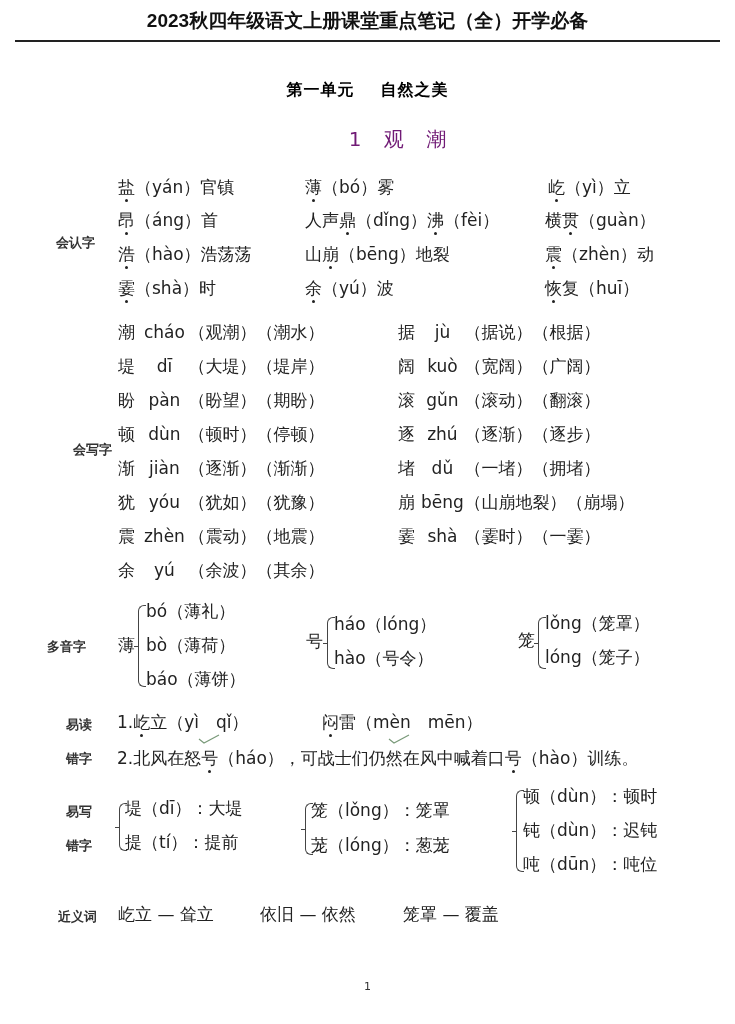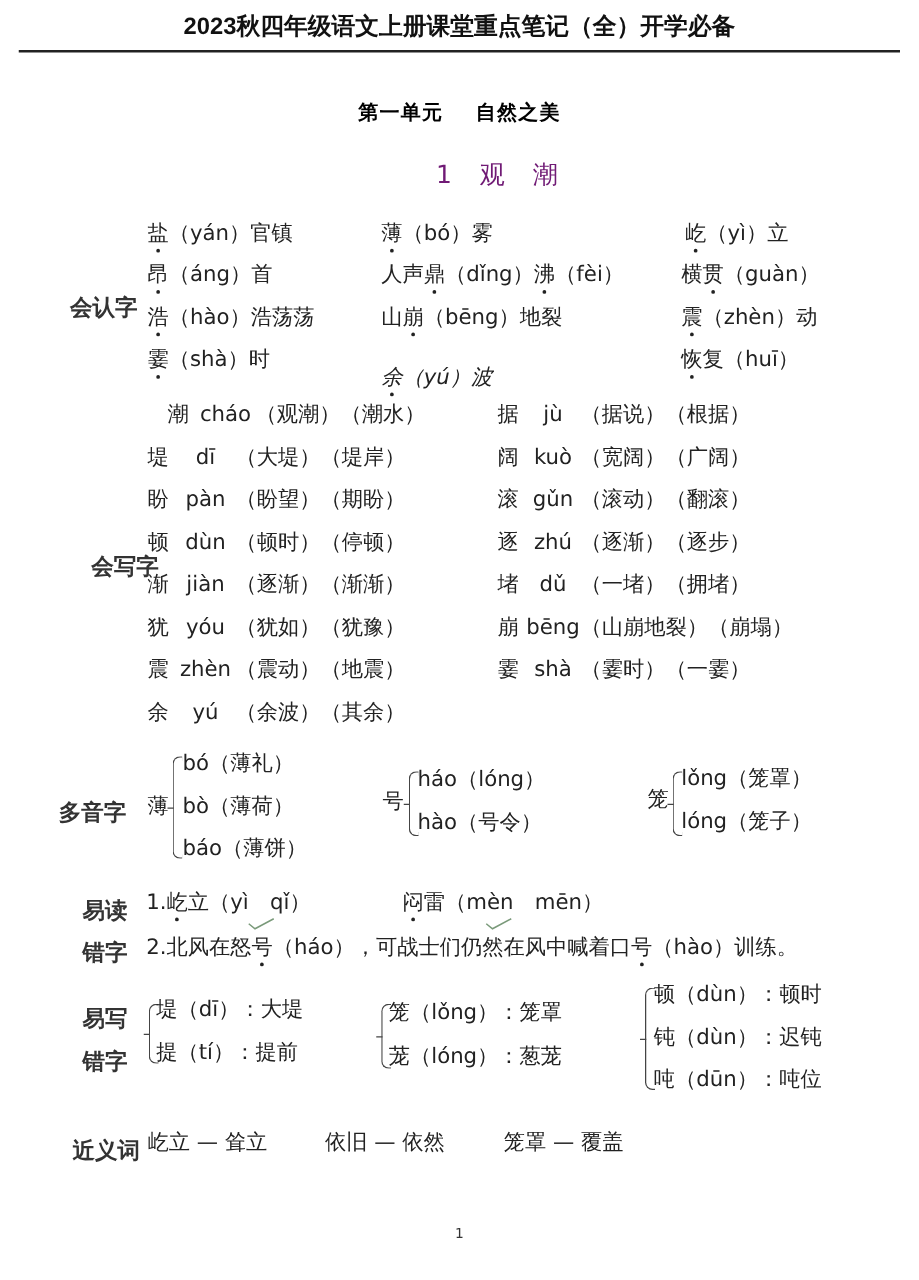--- a/index.html
+++ b/index.html
@@ -17,21 +17,21 @@
     position: absolute; left: 0; width: 735px; top: 80px; text-align: center;
     font-size: 16px; font-weight: bold; color: #000; letter-spacing: 1px;
   }
   .unit-title .sp { display: inline-block; width: 26px; }
   .lesson-title {
     position: absolute; left: 0; width: 735px; top: 126px; text-align: center;
     font-size: 20px; color: #701a75; letter-spacing: 8px; margin-left: 34px;
   }
 
   .abs { position: absolute; white-space: nowrap; text-align: center; }
-  .sec-label { font-weight: bold; font-size: 18px; color: #333; }
+  .sec-label { font-weight: bold; font-size: 13px; color: #333; }
   .row { font-size: 17px; color: #222; line-height: 1; }
   .dot { position: relative; display: inline-block; }
   .dot::after {
     content: ""; position: absolute; left: 50%; bottom: -6px; width: 3px; height: 3px;
     margin-left: -1.5px; border-radius: 50%; background: #222;
   }
   .py { font-family: "DejaVu Sans", sans-serif; }
 
   .brace {
     position: absolute; width: 8px; border: 1.2px solid #444; border-right: none;
@@ -67,28 +67,28 @@
 
   <div class="abs row" style="left:118px; top:212px;"><span class="dot">昂</span><span class="py">（áng）</span><span>首</span></div>
   <div class="abs row" style="left:305px; top:212px;"><span>人声</span><span class="dot">鼎</span><span class="py">（dǐng）</span><span class="dot">沸</span><span class="py">（fèi）</span></div>
   <div class="abs row" style="left:545px; top:212px;"><span>横</span><span class="dot">贯</span><span class="py">（guàn）</span></div>
 
   <div class="abs row" style="left:118px; top:246px;"><span class="dot">浩</span><span class="py">（hào）</span><span>浩荡荡</span></div>
   <div class="abs row" style="left:305px; top:246px;"><span>山</span><span class="dot">崩</span><span class="py">（bēng）</span><span>地裂</span></div>
   <div class="abs row" style="left:545px; top:246px;"><span class="dot">震</span><span class="py">（zhèn）</span><span>动</span></div>
 
   <div class="abs row" style="left:118px; top:280px;"><span class="dot">霎</span><span class="py">（shà）</span><span>时</span></div>
-  <div class="abs row" style="left:305px; top:294px;font-style:italic;"><span class="dot">余</span><span class="py">（yú）</span><span>波</span></div>
+  <div class="abs row" style="left:305px; top:280px;"><span class="dot">余</span><span class="py">（yú）</span><span>波</span></div>
   <div class="abs row" style="left:545px; top:280px;"><span class="dot">恢</span><span class="py">复（huī）</span></div>
 </div>
 
 <div class="abs sec-label" style="left:73px; top:441px;">会写字</div>
 
 <div>
-  <div class="abs row" style="left:118px; top:324px;margin-left:16px;"><span>潮</span> <span class="py" style="display:inline-block;width:48px">cháo</span><span>（观潮）</span><span>（潮水）</span></div>
+  <div class="abs row" style="left:118px; top:324px;"><span>潮</span> <span class="py" style="display:inline-block;width:48px">cháo</span><span>（观潮）</span><span>（潮水）</span></div>
   <div class="abs row" style="left:118px; top:358px;"><span>堤</span> <span class="py" style="display:inline-block;width:48px">dī</span><span>（大堤）</span><span>（堤岸）</span></div>
   <div class="abs row" style="left:118px; top:392px;"><span>盼</span> <span class="py" style="display:inline-block;width:48px">pàn</span><span>（盼望）</span><span>（期盼）</span></div>
   <div class="abs row" style="left:118px; top:426px;"><span>顿</span> <span class="py" style="display:inline-block;width:48px">dùn</span><span>（顿时）</span><span>（停顿）</span></div>
   <div class="abs row" style="left:118px; top:460px;"><span>渐</span> <span class="py" style="display:inline-block;width:48px">jiàn</span><span>（逐渐）</span><span>（渐渐）</span></div>
   <div class="abs row" style="left:118px; top:494px;"><span>犹</span> <span class="py" style="display:inline-block;width:48px">yóu</span><span>（犹如）</span><span>（犹豫）</span></div>
   <div class="abs row" style="left:118px; top:528px;"><span>震</span> <span class="py" style="display:inline-block;width:48px">zhèn</span><span>（震动）</span><span>（地震）</span></div>
   <div class="abs row" style="left:118px; top:562px;"><span>余</span> <span class="py" style="display:inline-block;width:48px">yú</span><span>（余波）</span><span>（其余）</span></div>
 </div>
 
 <div>

